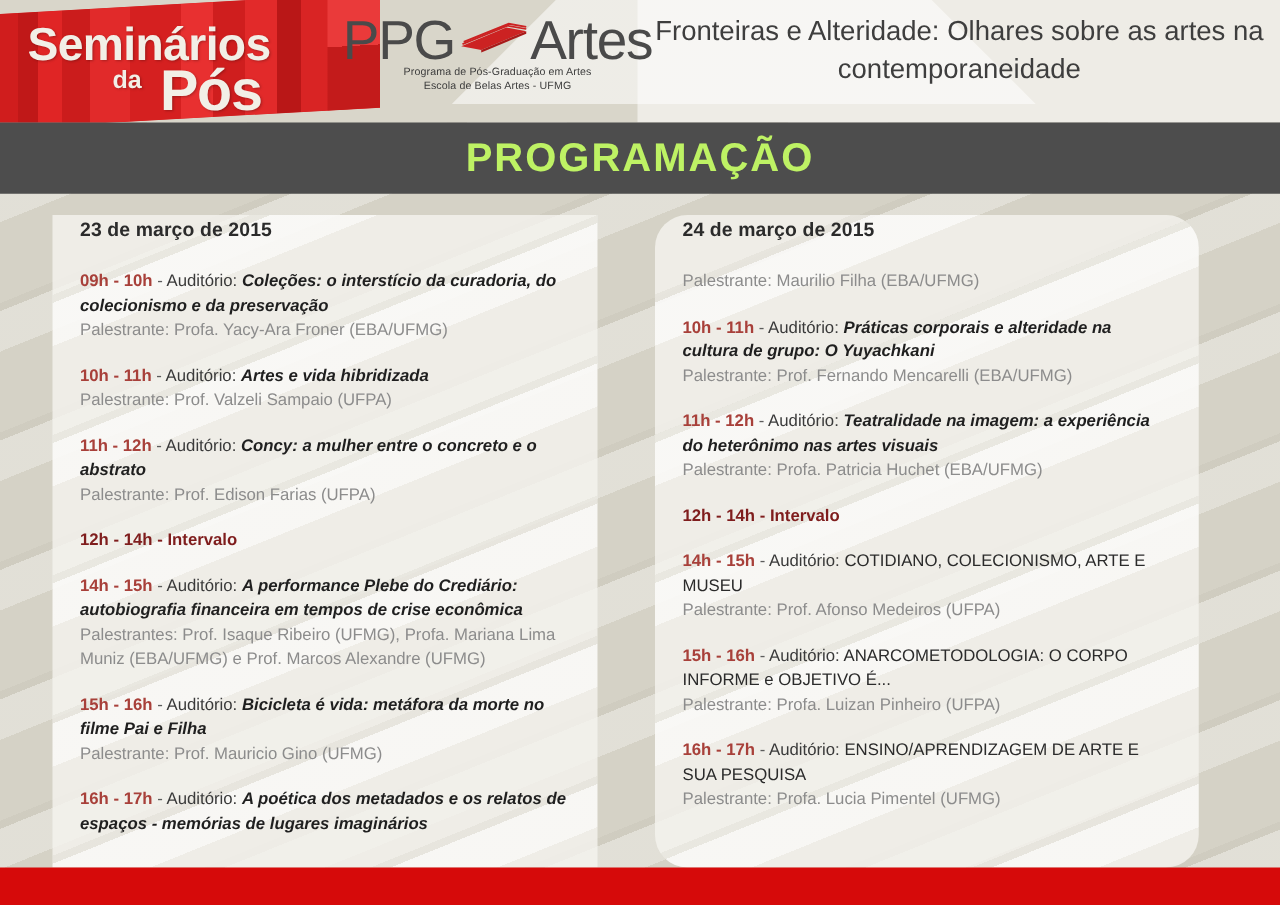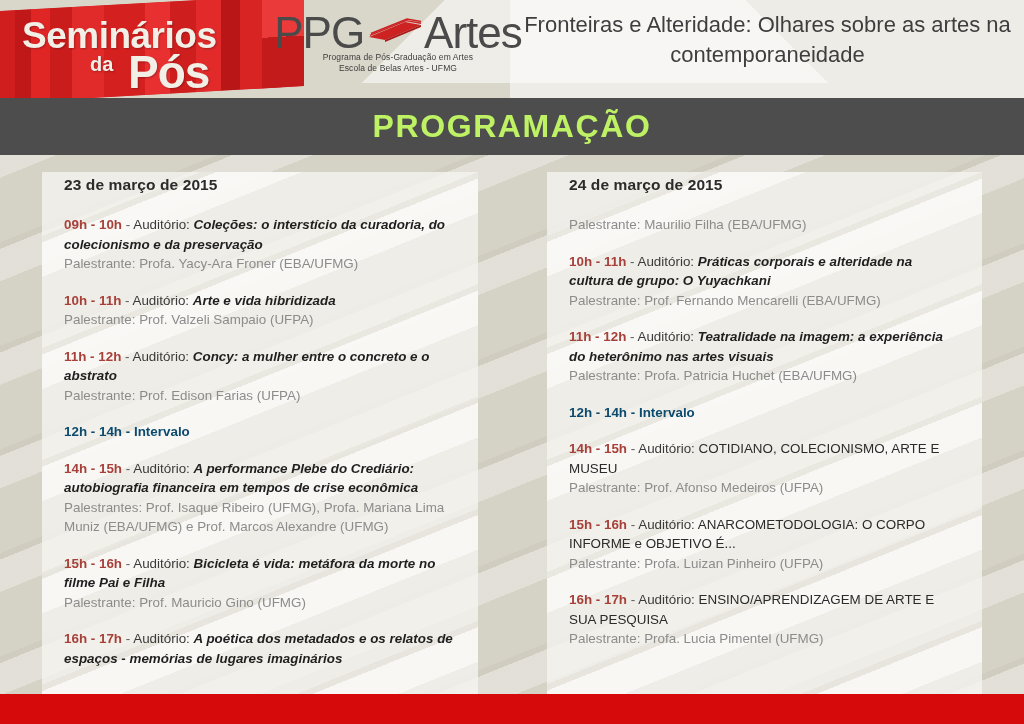--- a/index.html
+++ b/index.html
@@ -166,21 +166,21 @@
         rgba(255,255,255,0.0) 30px,
         rgba(255,255,255,0.55) 30px,
         rgba(255,255,255,0.55) 62px,
         rgba(180,176,160,0.13) 62px,
         rgba(180,176,160,0.13) 68px,
         rgba(255,255,255,0.0) 68px,
         rgba(255,255,255,0.0) 104px);
     pointer-events:none;
   }
   .col-left{ left:42px; width:436px; height:522px; }
-  .col-right{ left:547px; width:435px; height:522px; }
+  .col-right{ left:524px; width:435px; height:522px;border-radius:26px; }
 
   .col-inner{ position:relative; padding:4px 22px 0 22px; }
 
   .day-heading{
     font-size:15.5px; font-weight:bold; color:#2b2b2b;
     margin-bottom:21px;
     letter-spacing:0.1px;
   }
 
   .session{ margin-bottom:17px; }
@@ -190,21 +190,21 @@
   .time{ color:#a8403a; font-weight:bold; }
   .sep{ color:#5c5c5c; }
   .venue{ color:#3a3a3a; }
   .stitle{ font-weight:bold; font-style:italic; color:#1f1f1f; }
   .stitle-plain{ font-weight:normal; font-style:normal; color:#2b2b2b; }
   .speaker{
     font-size:13.4px; line-height:19.5px; color:#8c8c8c;
   }
   .inscricoes .label{ color:#1f1f1f; font-weight:bold; }
   .intervalo .time, .intervalo .sep, .intervalo .label{
-    color:#0c4a6e; font-weight:bold;
+    color:#7f1d1d; font-weight:bold;
   }
   .intervalo .label{ font-weight:bold; }
 
   
   .bottom-bar{
     position:absolute; left:0; top:694px;
     width:1024px; height:30px;
     background:#d60a0a;
   }
 </style>
@@ -252,21 +252,21 @@
 
   <div class="body-area">
     <div class="column col-left">
       <div class="col-inner" id="day-0">
           <div class="day-heading">23 de março de 2015</div>
           <div class="session">
             <div class="session-line"><span class="time">09h - 10h</span><span class="sep"> - </span><span class="venue">Auditório:</span> <span class="stitle">Coleções: o interstício da curadoria, do colecionismo e da preservação</span></div>
             <div class="speaker">Palestrante: Profa. Yacy-Ara Froner (EBA/UFMG)</div>
           </div>
           <div class="session">
-            <div class="session-line"><span class="time">10h - 11h</span><span class="sep"> - </span><span class="venue">Auditório:</span> <span class="stitle">Arte e vida hibridizada</span></div>
+            <div class="session-line"><span class="time">10h - 11h</span><span class="sep"> - </span><span class="venue">Auditório:</span> <span class="stitle">Artes e vida hibridizada</span></div>
             <div class="speaker">Palestrante: Prof. Valzeli Sampaio (UFPA)</div>
           </div>
           <div class="session">
             <div class="session-line"><span class="time">11h - 12h</span><span class="sep"> - </span><span class="venue">Auditório:</span> <span class="stitle">Concy: a mulher entre o concreto e o abstrato</span></div>
             <div class="speaker">Palestrante: Prof. Edison Farias (UFPA)</div>
           </div>
           <div class="session intervalo">
             <div class="session-line"><span class="time">12h - 14h</span><span class="sep"> - </span><span class="label">Intervalo</span></div>
           </div>
           <div class="session">

